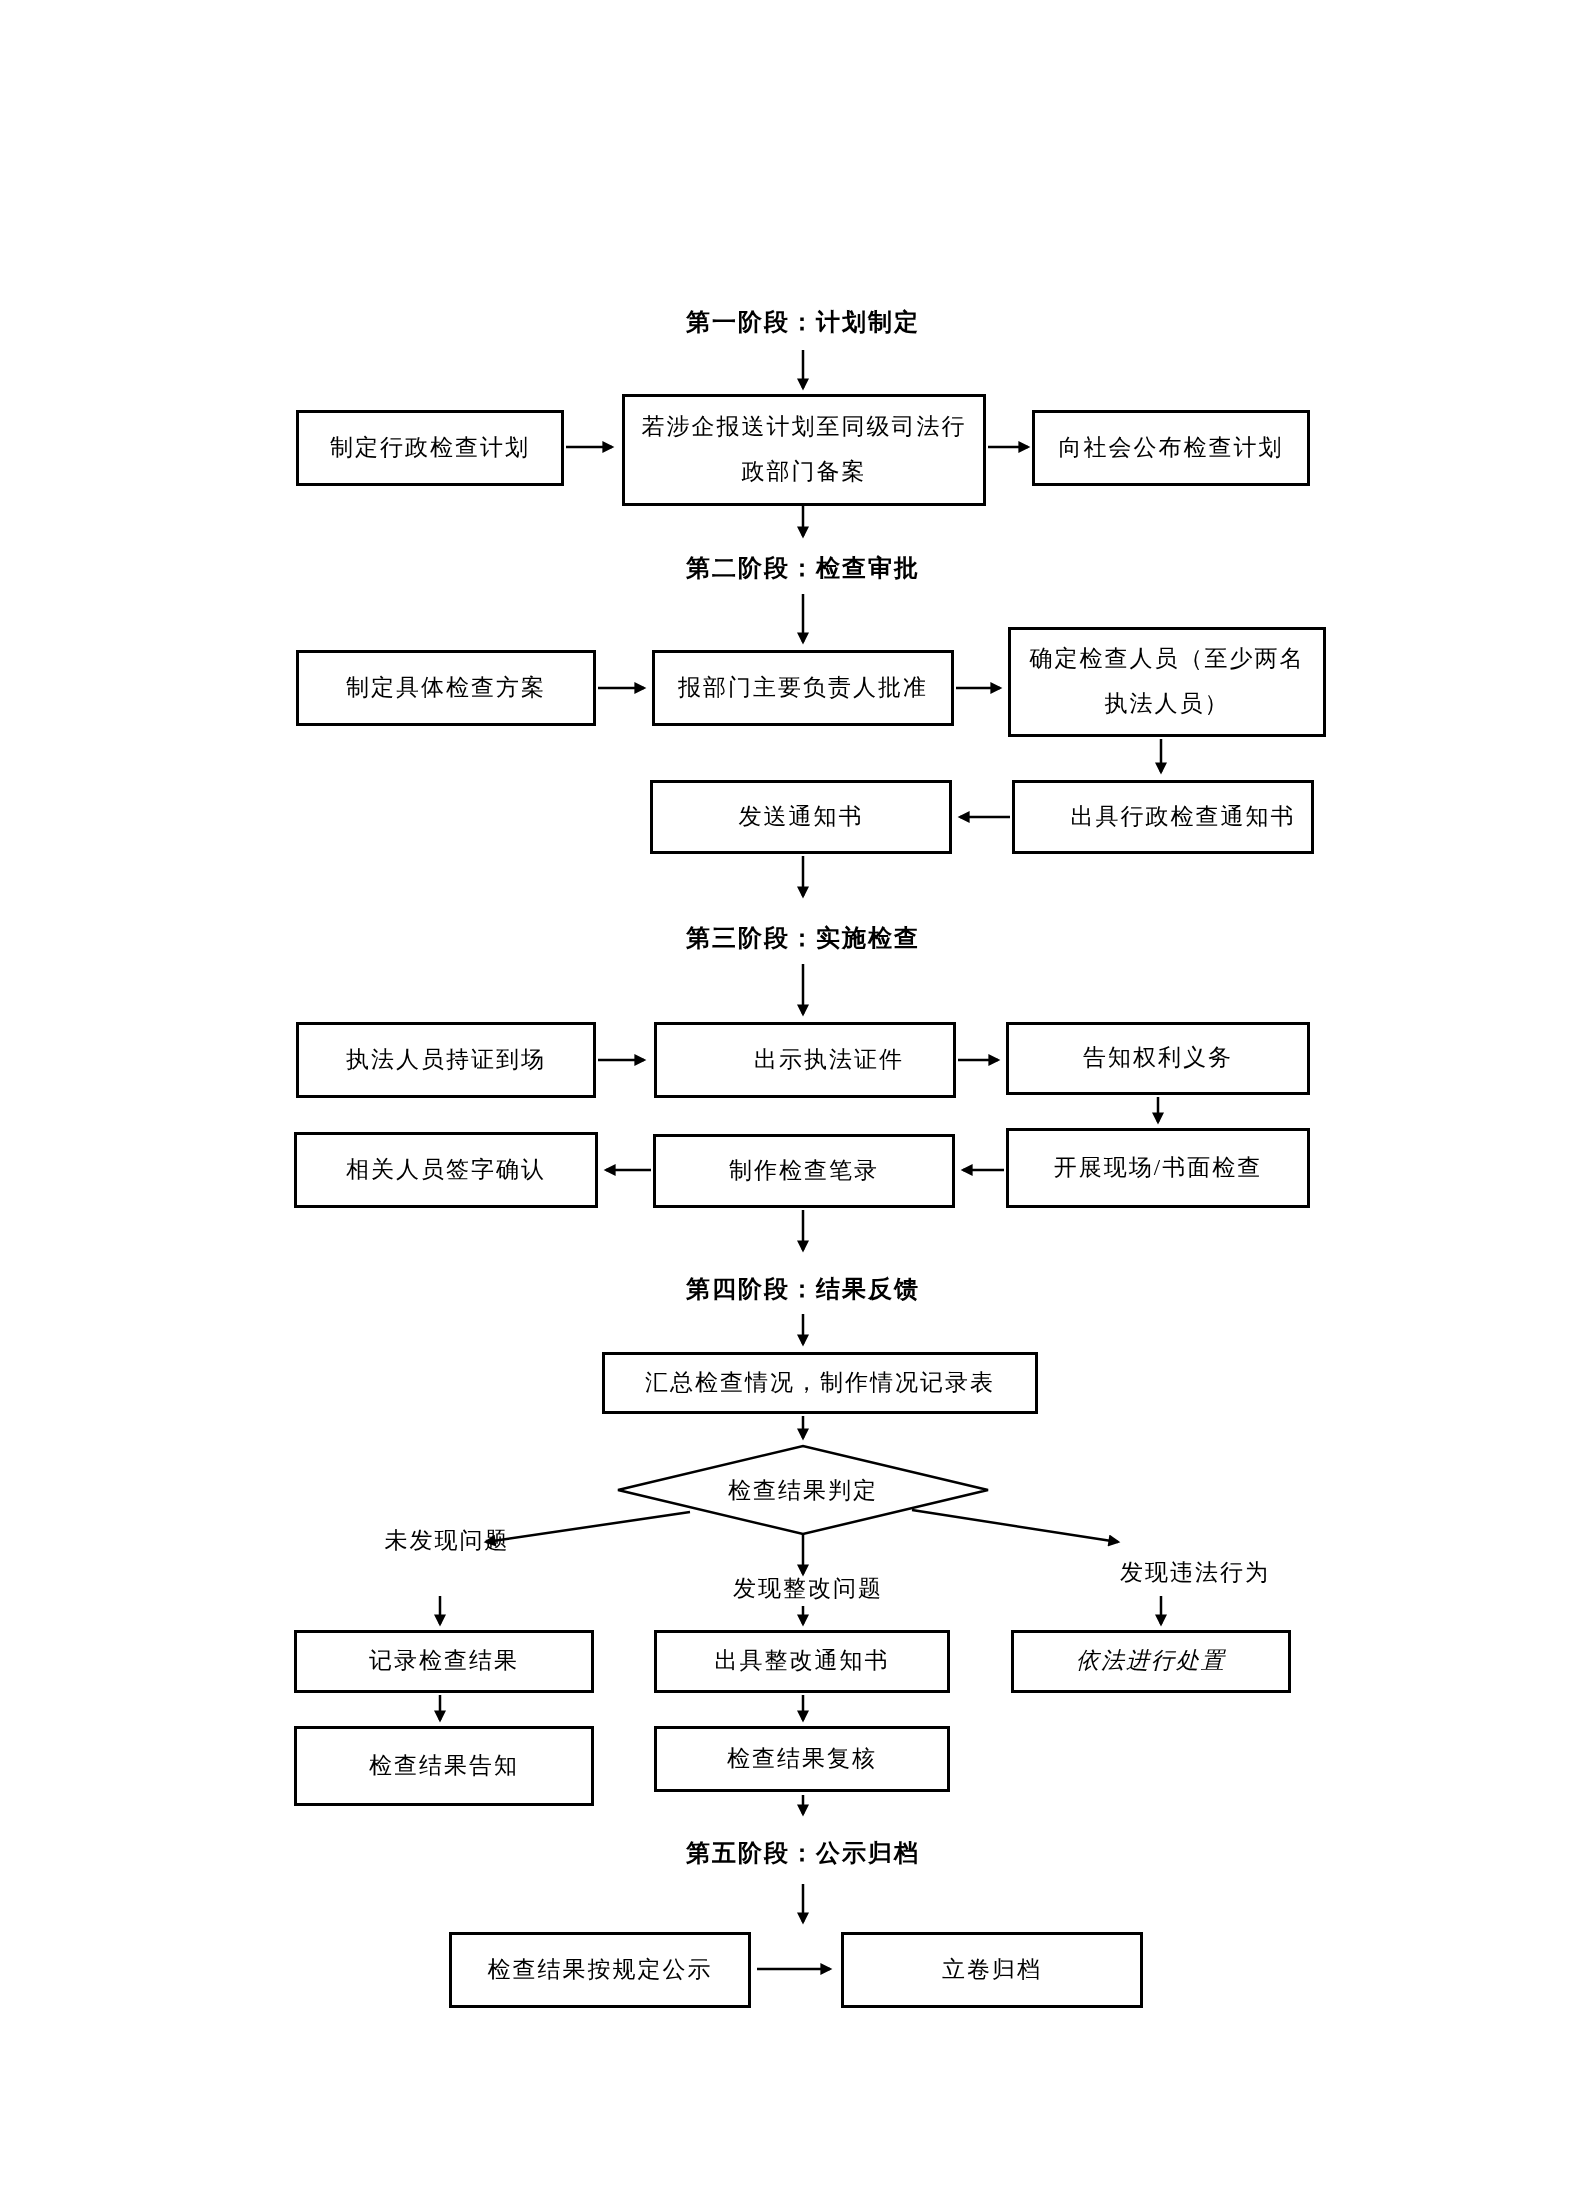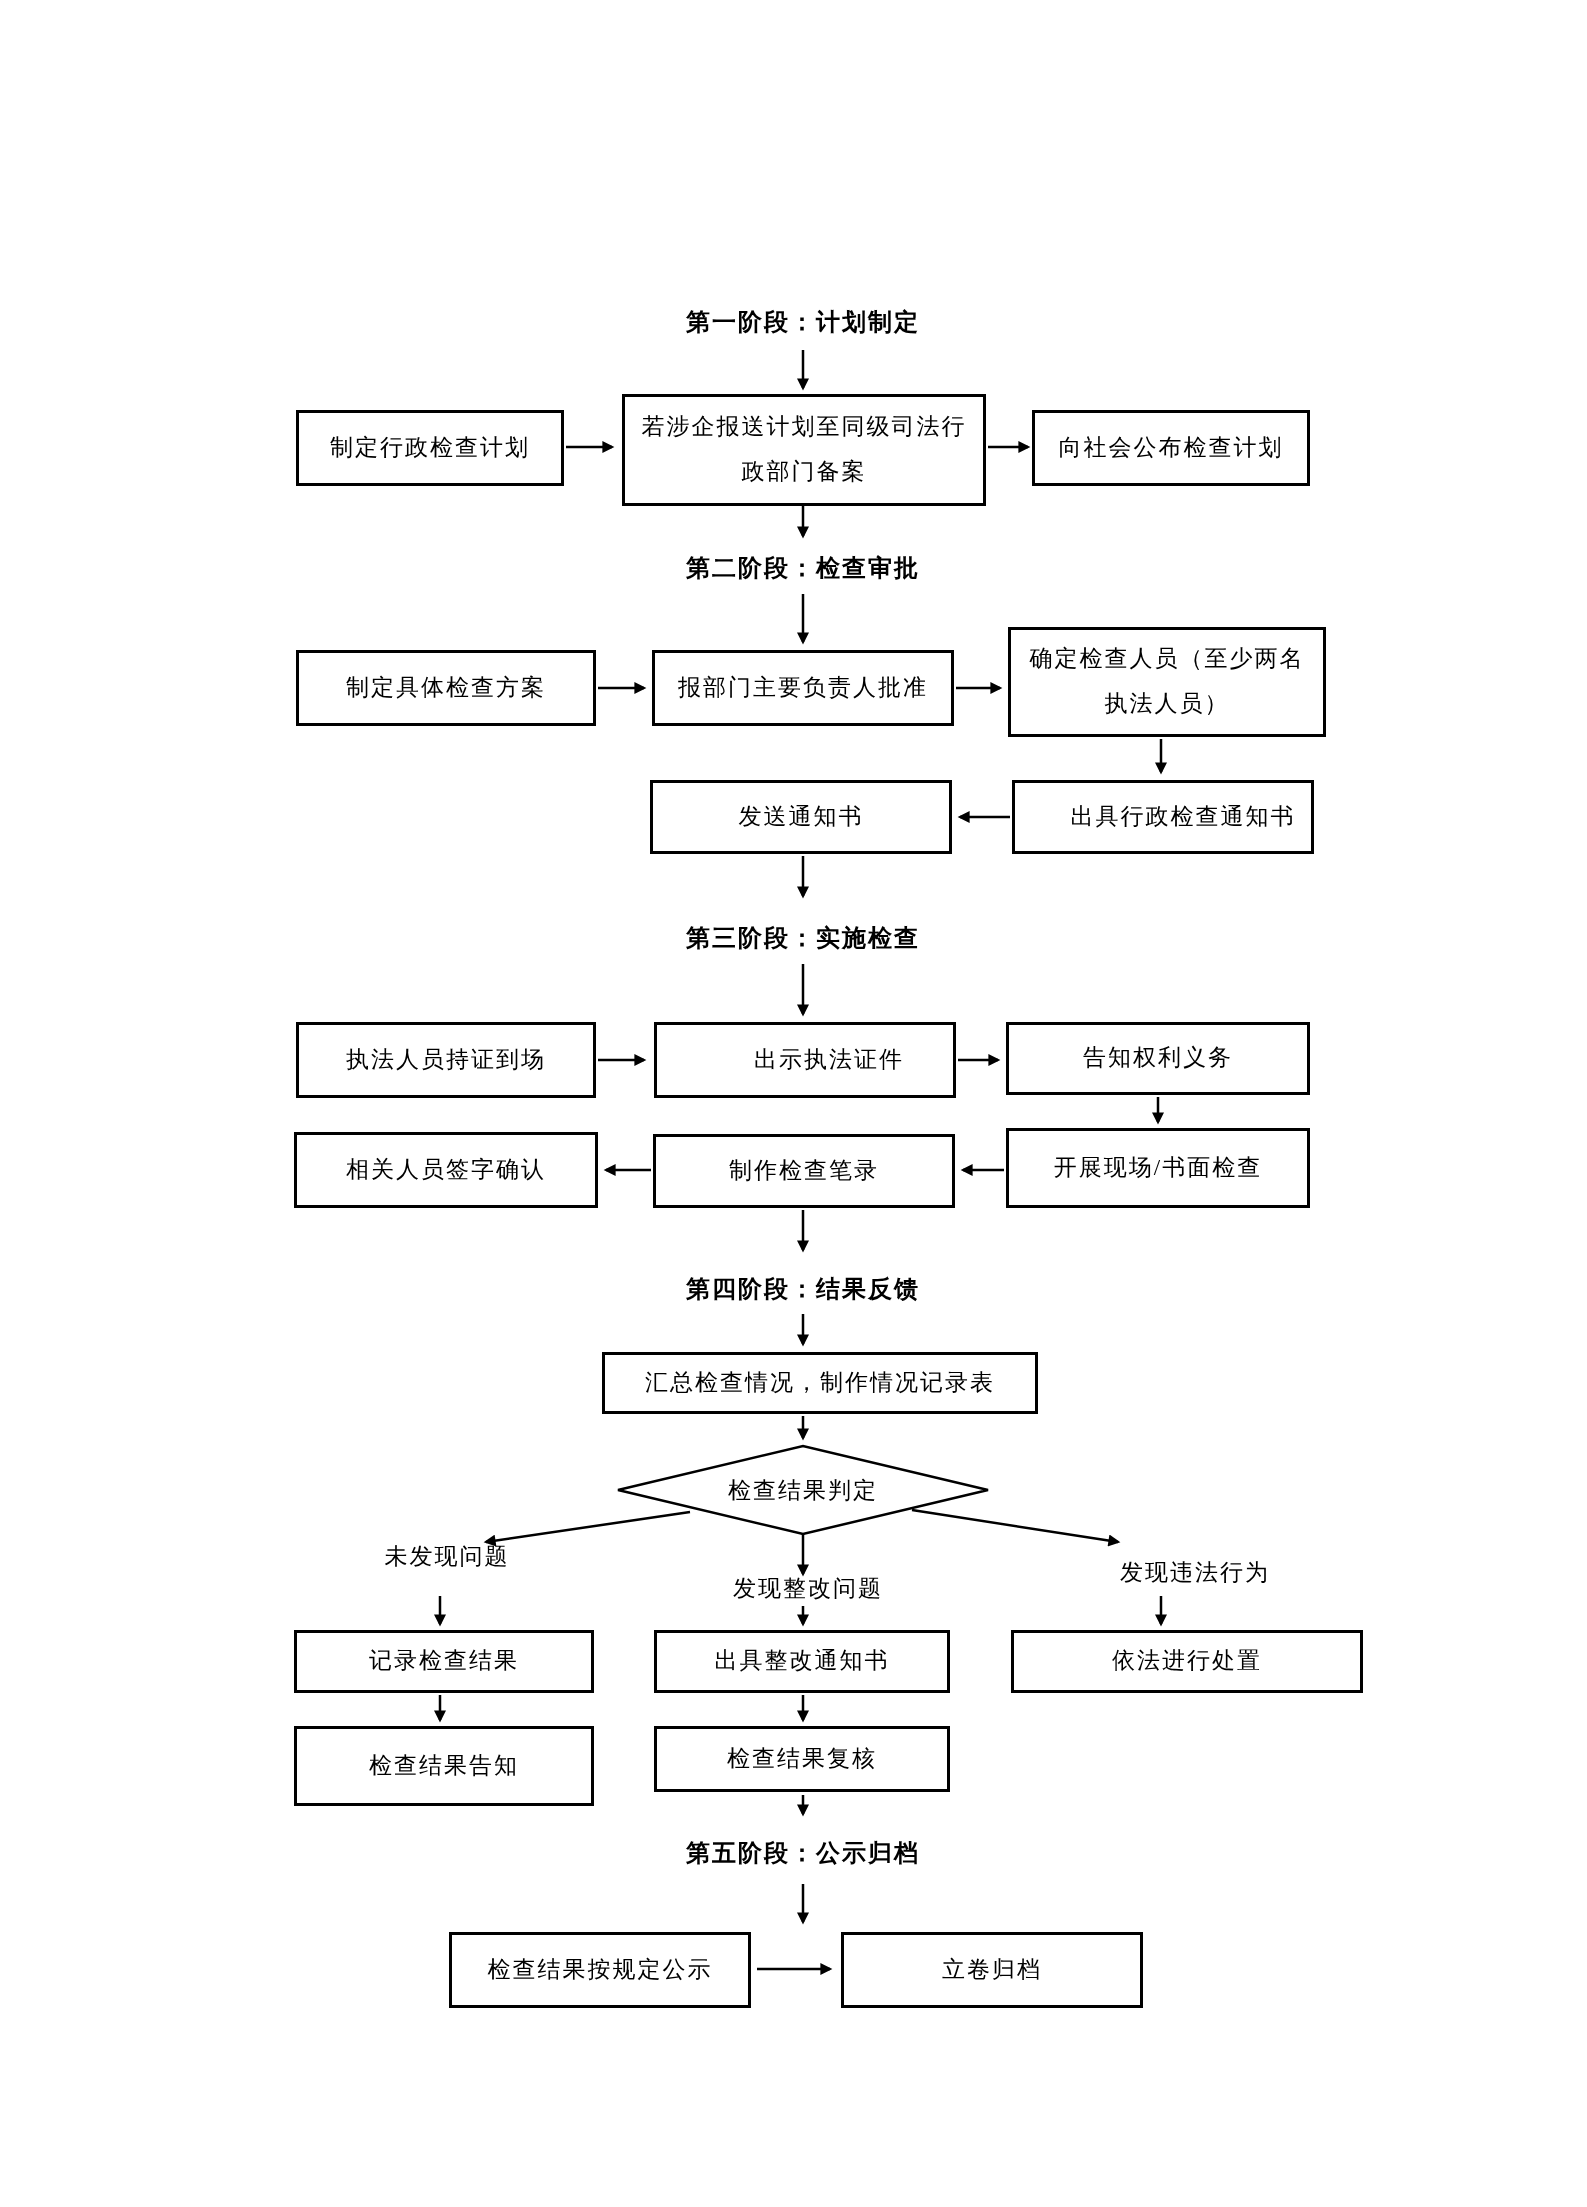--- a/index.html
+++ b/index.html
@@ -88,26 +88,26 @@
   <div class="box" style="left:296px;top:1022px;width:300px;height:76px;">执法人员持证到场</div>
   <div class="box" style="left:654px;top:1022px;width:302px;height:76px;padding-left:48px;">出示执法证件</div>
   <div class="box" style="left:1006px;top:1022px;width:304px;height:73px;">告知权利义务</div>
   <div class="box" style="left:1006px;top:1128px;width:304px;height:80px;">开展现场/书面检查</div>
   <div class="box" style="left:653px;top:1134px;width:302px;height:74px;">制作检查笔录</div>
   <div class="box" style="left:294px;top:1132px;width:304px;height:76px;">相关人员签字确认</div>
 
   <div class="box" style="left:602px;top:1352px;width:436px;height:62px;">汇总检查情况，制作情况记录表</div>
   <div class="dlabel" style="left:803px;top:1490px;">检查结果判定</div>
 
-  <div class="blabel" style="left:447px;top:1540px;margin-top:16px;">未发现问题</div>
+  <div class="blabel" style="left:447px;top:1540px;">未发现问题</div>
   <div class="blabel" style="left:808px;top:1588px;">发现整改问题</div>
   <div class="blabel" style="left:1195px;top:1572px;">发现违法行为</div>
 
   <div class="box" style="left:294px;top:1630px;width:300px;height:63px;">记录检查结果</div>
   <div class="box" style="left:654px;top:1630px;width:296px;height:63px;">出具整改通知书</div>
-  <div class="box" style="left:1011px;top:1630px;width:352px;height:63px;">依法进行处置</div>
+  <div class="box" style="left:1011px;top:1630px;width:280px;height:63px;font-style:italic;">依法进行处置</div>
   <div class="box" style="left:294px;top:1726px;width:300px;height:80px;">检查结果告知</div>
   <div class="box" style="left:654px;top:1726px;width:296px;height:66px;">检查结果复核</div>
 
   <div class="box" style="left:449px;top:1932px;width:302px;height:76px;">检查结果按规定公示</div>
   <div class="box" style="left:841px;top:1932px;width:302px;height:76px;">立卷归档</div>
 
 </div>
 
 </body></html>

